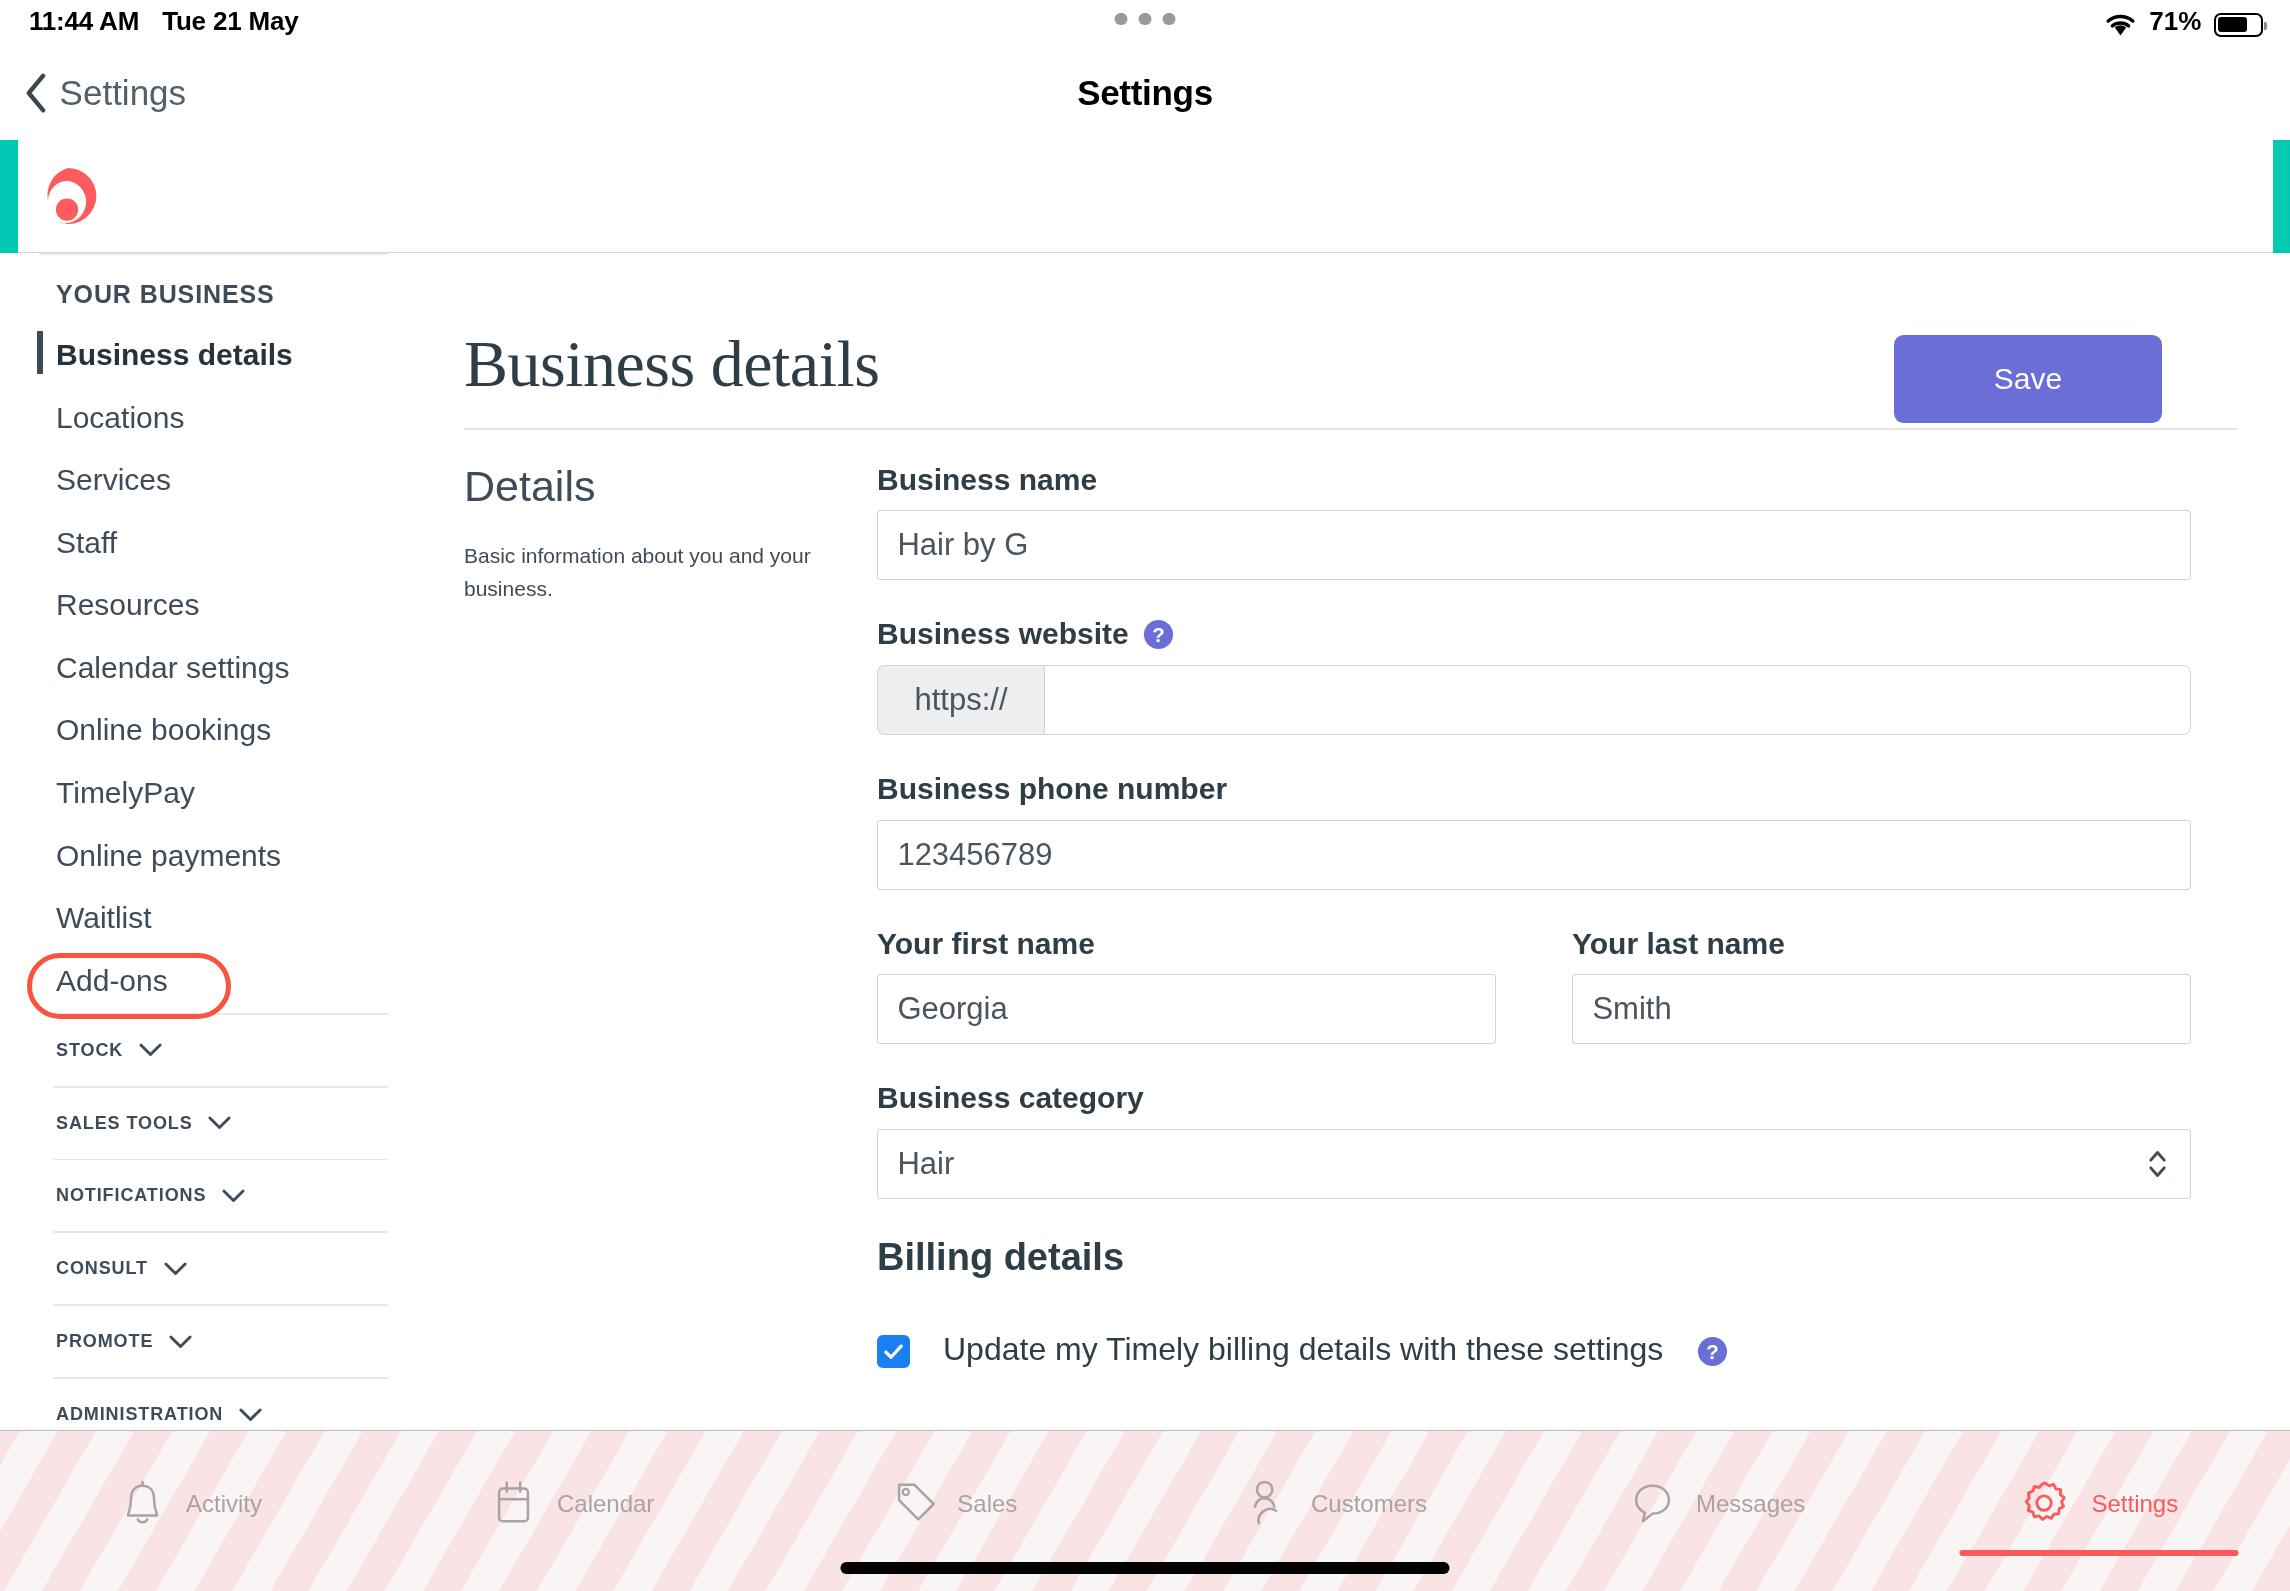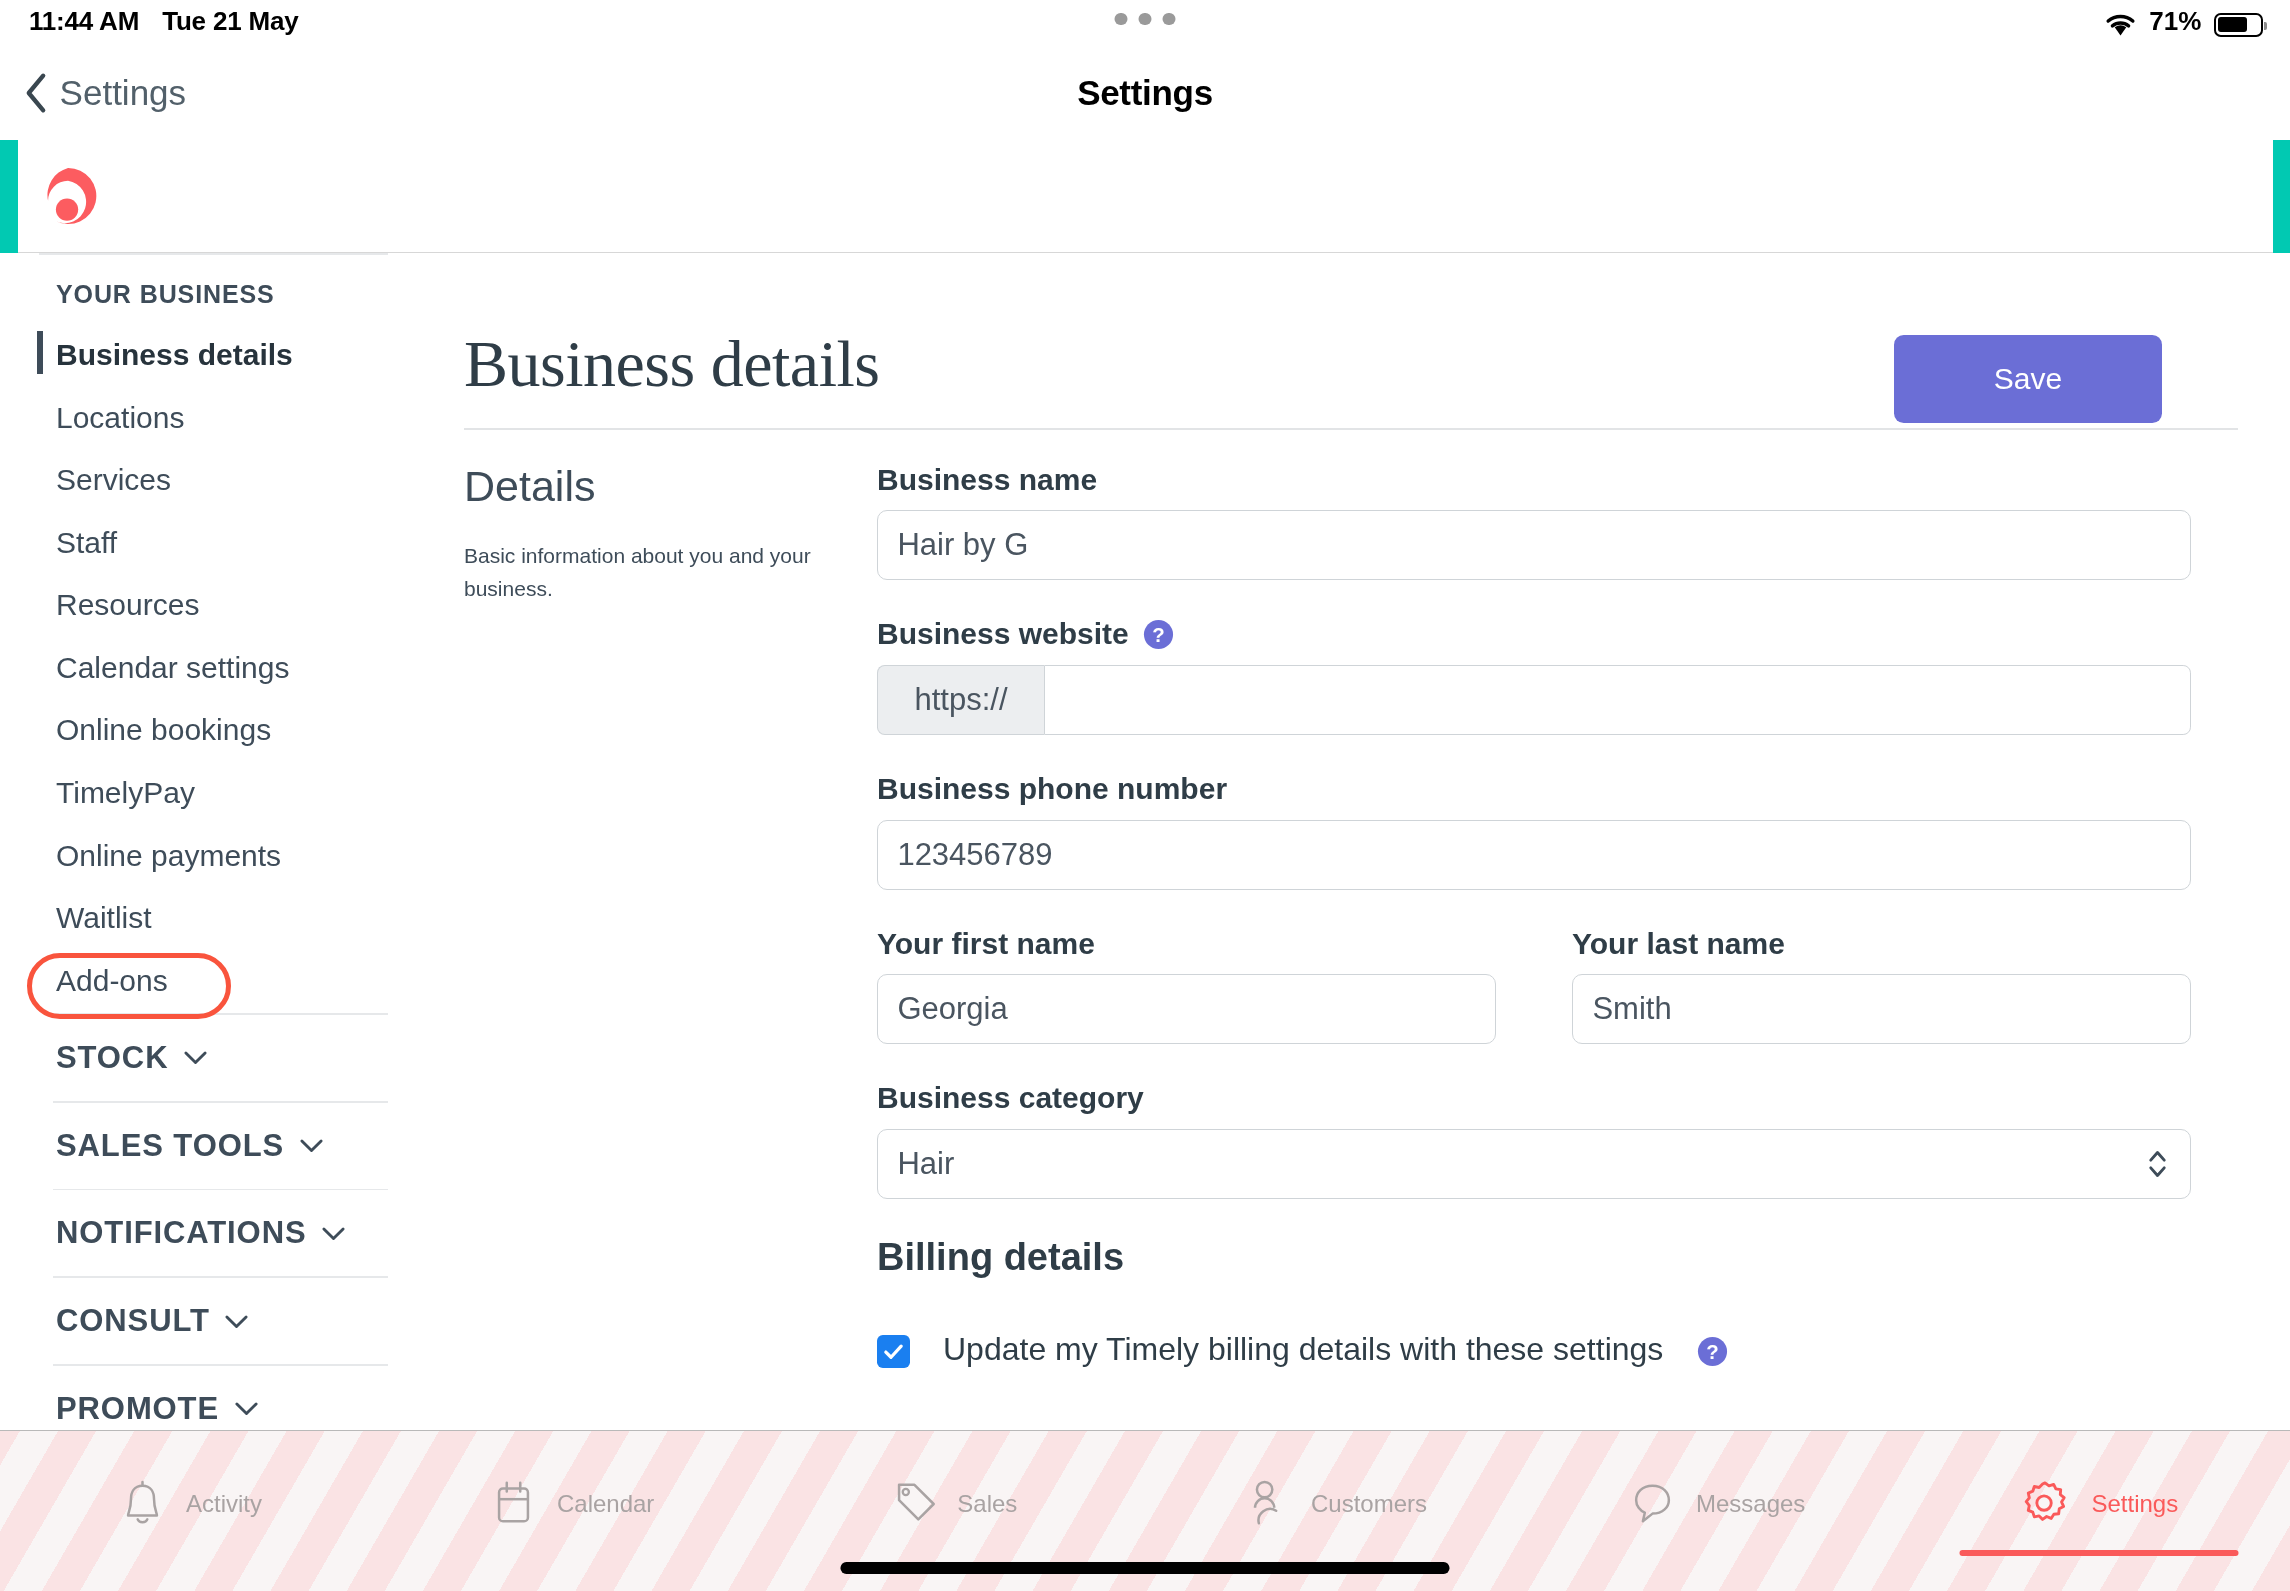--- a/index.html
+++ b/index.html
@@ -94,21 +94,21 @@
   .side-item {
     font-size: 30px; color: #3e4c59; padding: 11.6px 0 12.6px 56px;
     position: relative; cursor: pointer; line-height: 1.28;
   }
   .side-item.active { font-weight: 700; color: #27333c; }
   .side-item.active::before {
     content: ""; position: absolute; left: 37px; top: 6.8px;
     width: 5.8px; height: 43px; background: #3e4c59;
   }
   .side-group {
-    font-size: 31px; font-weight: 700; color: #3e4c59;
+    font-size: 18px; font-weight: 700; color: #3e4c59;
     letter-spacing: 0.9px; padding: 25px 0 25px 56px;
     display: flex; align-items: center; gap: 14.6px; cursor: pointer;
   }
   .chev-d { display: block; }
 
   
   .hl-ring {
     position: absolute; left: 27px; top: 813px;
     width: 204px; height: 66px;
     border: 5.8px solid #f9543d; border-radius: 33px;
@@ -146,21 +146,21 @@
   .sec-desc {
     font-size: 21px; color: #3e4c59; line-height: 1.58; margin-top: 29px;
   }
 
   .fld { margin-bottom: 37px; }
   .fld-label {
     font-size: 30px; font-weight: 700; color: #2f3d47;
     margin-bottom: 13.6px; display: flex; align-items: center; gap: 13.6px;
   }
   .inp {
-    width: 100%; height: 70px; border: 1.9px solid #cfd4d8; border-radius: 10px;
+    width: 100%; height: 70px; border: 1.9px solid #cfd4d8; border-radius: 3px;
     background: #fff; font-family: "Liberation Sans", sans-serif;
     font-size: 31px; color: #4a5560; padding: 0 19.4px;
     outline: none;
   }
   .inp-group { display: flex; width: 100%; }
   .inp-prefix {
     height: 70px; min-width: 167px; border: 1.9px solid #cfd4d8; border-right: none;
     border-radius: 7.8px 0 0 7.8px; background: #eceef0;
     display: flex; align-items: center; justify-content: center;
     font-size: 31px; color: #4a5560;

